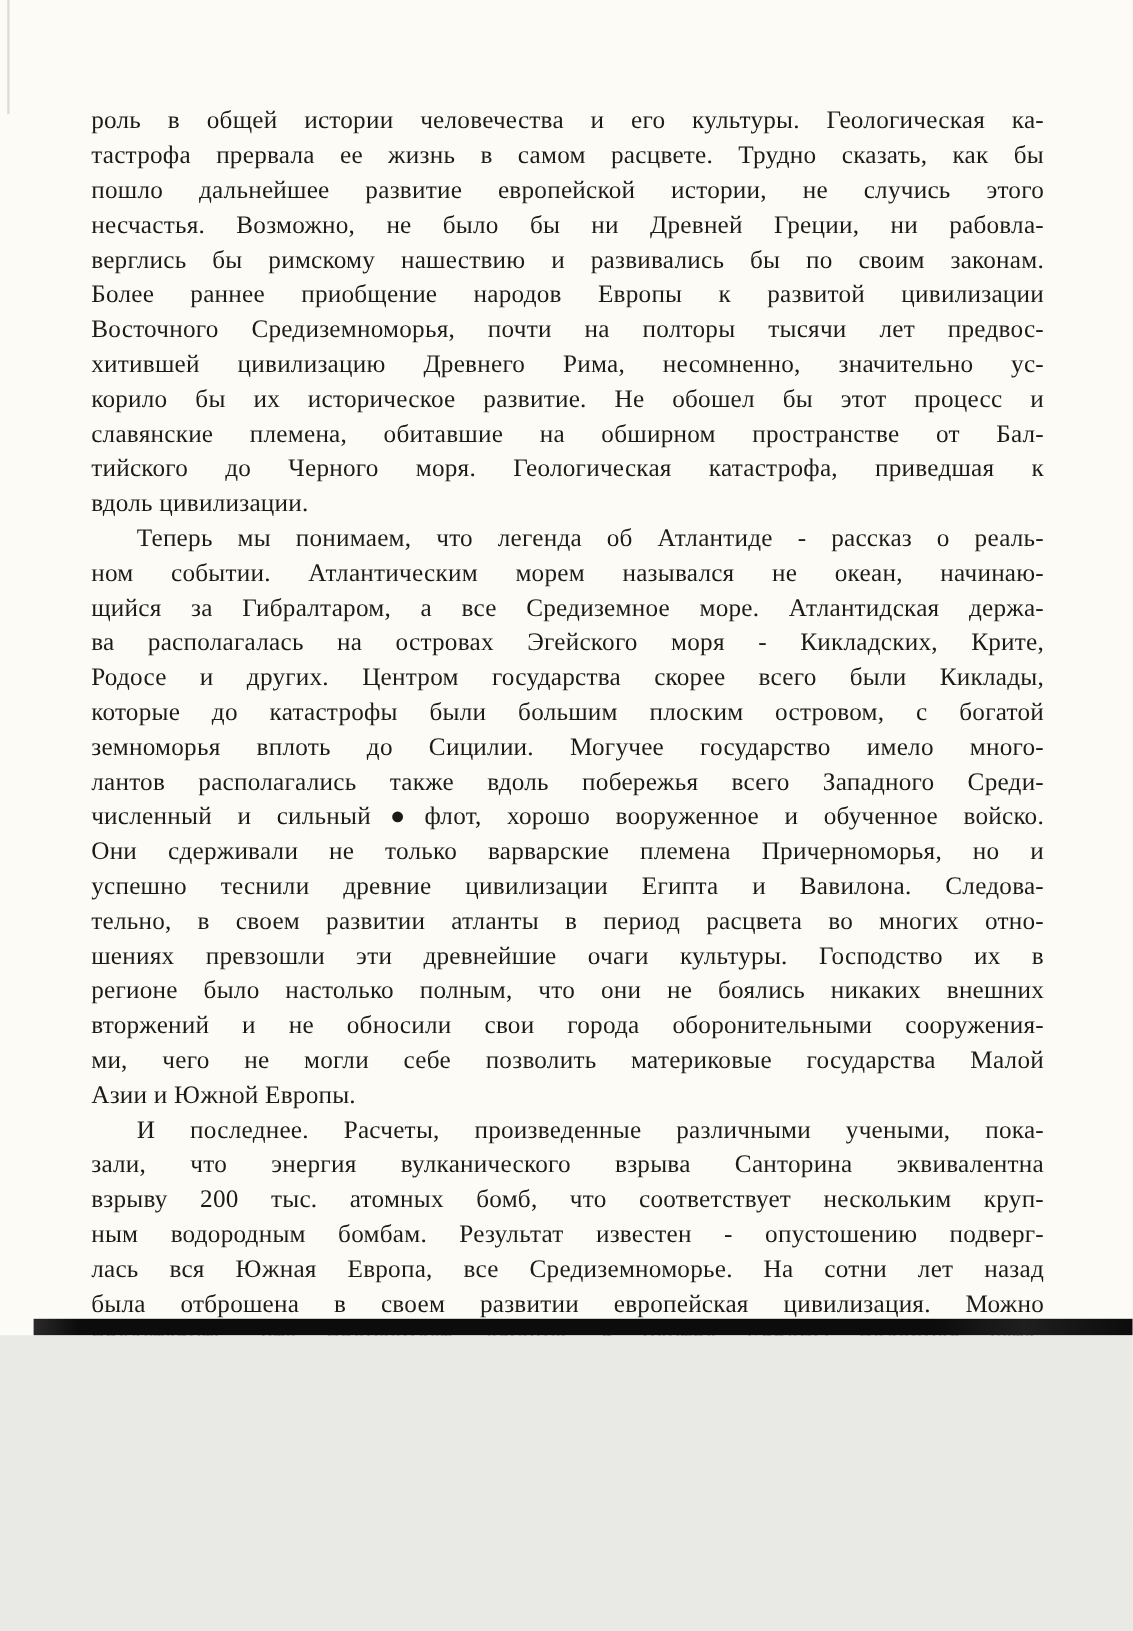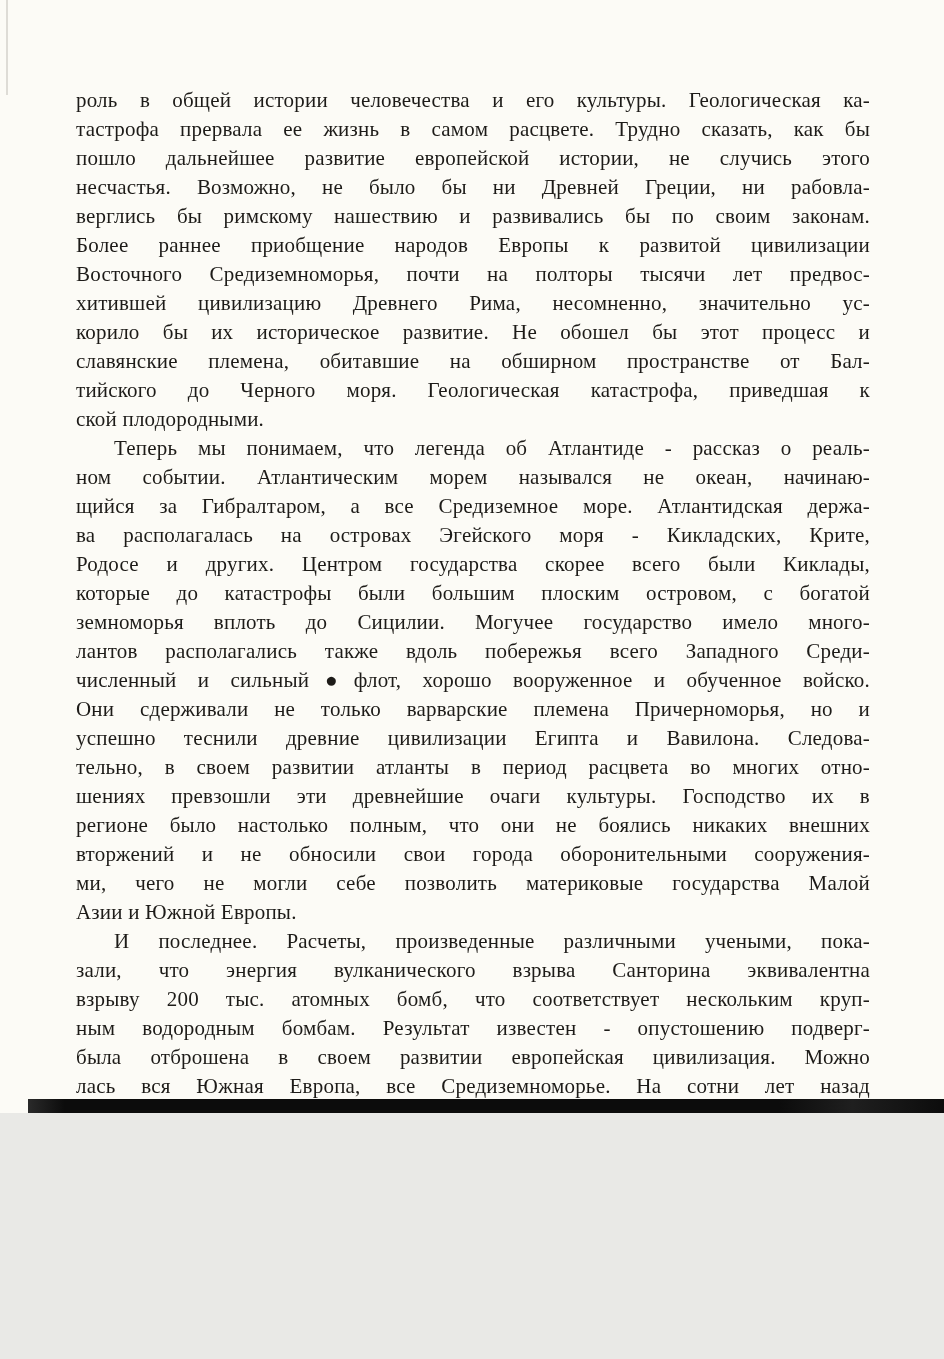--- a/index.html
+++ b/index.html
@@ -88,21 +88,21 @@
       <div class="line">тастрофа прервала ее жизнь в самом расцвете. Трудно сказать, как бы</div>
       <div class="line">пошло дальнейшее развитие европейской истории, не случись этого</div>
       <div class="line">несчастья. Возможно, не было бы ни Древней Греции, ни рабовла-</div>
       <div class="line">верглись бы римскому нашествию и развивались бы по своим законам.</div>
       <div class="line">Более раннее приобщение народов Европы к развитой цивилизации</div>
       <div class="line">Восточного Средиземноморья, почти на полторы тысячи лет предвос-</div>
       <div class="line">хитившей цивилизацию Древнего Рима, несомненно, значительно ус-</div>
       <div class="line">корило бы их историческое развитие. Не обошел бы этот процесс и</div>
       <div class="line">славянские племена, обитавшие на обширном пространстве от Бал-</div>
       <div class="line">тийского до Черного моря. Геологическая катастрофа, приведшая к</div>
-      <div class="line flush">ской плодородными.</div>
+      <div class="line flush">вдоль цивилизации.</div>
       <div class="line indent">Теперь мы понимаем, что легенда об Атлантиде - рассказ о реаль-</div>
       <div class="line">ном событии. Атлантическим морем назывался не океан, начинаю-</div>
       <div class="line">щийся за Гибралтаром, а все Средиземное море. Атлантидская держа-</div>
       <div class="line">ва располагалась на островах Эгейского моря - Кикладских, Крите,</div>
       <div class="line">Родосе и других. Центром государства скорее всего были Киклады,</div>
       <div class="line">которые до катастрофы были большим плоским островом, с богатой</div>
       <div class="line">земноморья вплоть до Сицилии. Могучее государство имело много-</div>
       <div class="line">лантов располагались также вдоль побережья всего Западного Среди-</div>
       <div class="line">численный и сильный●флот, хорошо вооруженное и обученное войско.</div>
       <div class="line">Они сдерживали не только варварские племена Причерноморья, но и</div>
@@ -110,20 +110,20 @@
       <div class="line">тельно, в своем развитии атланты в период расцвета во многих отно-</div>
       <div class="line">шениях превзошли эти древнейшие очаги культуры. Господство их в</div>
       <div class="line">регионе было настолько полным, что они не боялись никаких внешних</div>
       <div class="line">вторжений и не обносили свои города оборонительными сооружения-</div>
       <div class="line">ми, чего не могли себе позволить материковые государства Малой</div>
       <div class="line flush">Азии и Южной Европы.</div>
       <div class="line indent">И последнее. Расчеты, произведенные различными учеными, пока-</div>
       <div class="line">зали, что энергия вулканического взрыва Санторина эквивалентна</div>
       <div class="line">взрыву 200 тыс. атомных бомб, что соответствует нескольким круп-</div>
       <div class="line">ным водородным бомбам. Результат известен - опустошению подверг-</div>
+      <div class="line">лась вся Южная Европа, все Средиземноморье. На сотни лет назад</div>
       <div class="line">была отброшена в своем развитии европейская цивилизация. Можно</div>
-      <div class="line">лась вся Южная Европа, все Средиземноморье. На сотни лет назад</div>
       <div class="line">представить, что произойдет, случись в центре Европы подобная ката-</div>
     </div>
   <div class="page-number">229</div>
   <div class="artifact-left-bar"></div>
   <div class="artifact-bottom-bar"></div>
 </div>
 
 </body></html>

